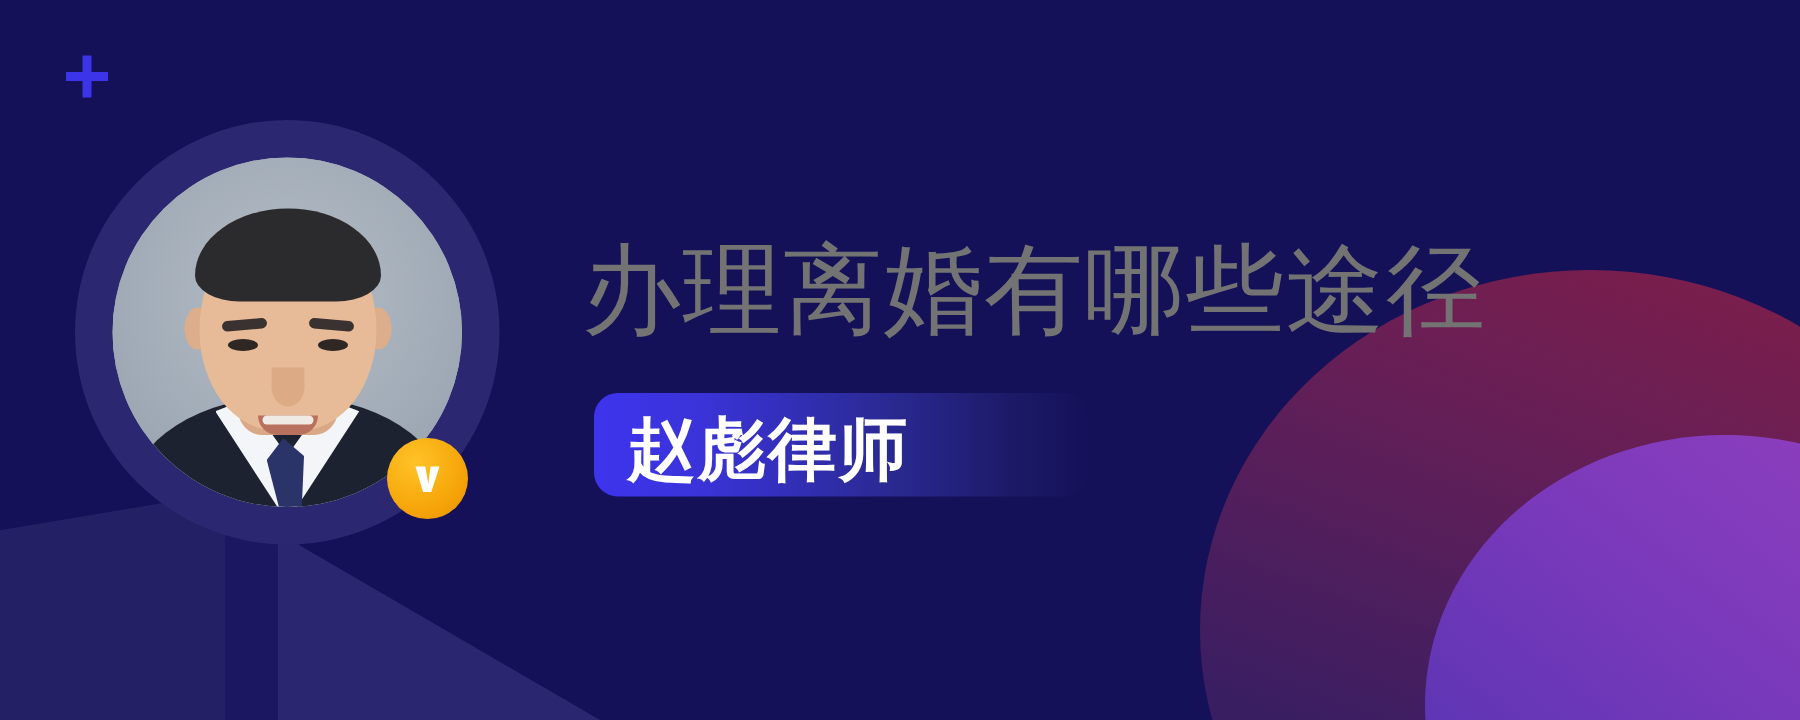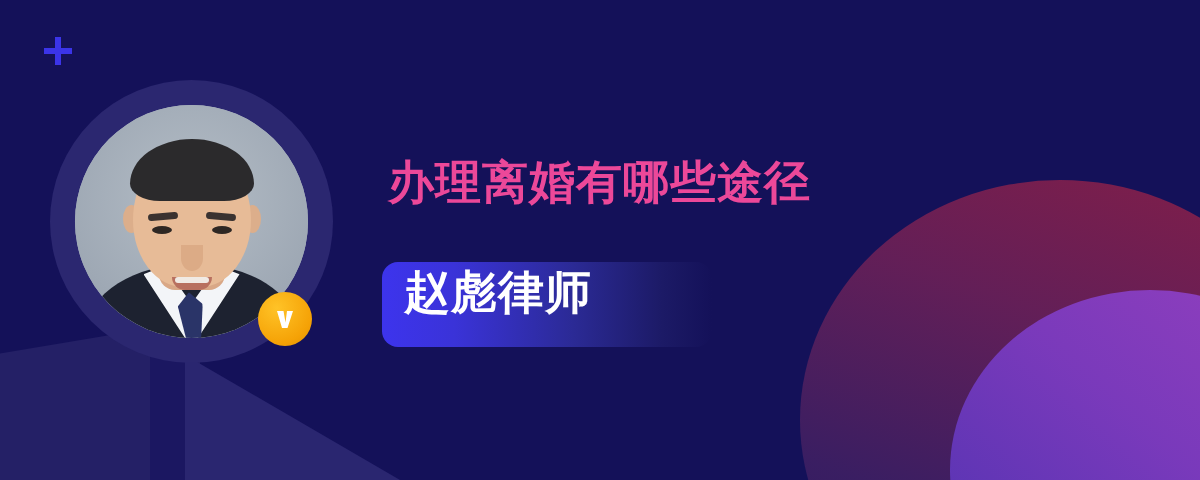--- a/index.html
+++ b/index.html
@@ -176,37 +176,37 @@
     justify-content: center;
   }
   .verified-badge svg { display: block; }
 
   
   .title {
     position: absolute;
     left: 388px;
     top: 158px;
     margin: 0;
-    font-size: 46px;
+    font-size: 66px;
     line-height: 1.08;
-    font-weight: bold;
-    color: #ec4899;
+    font-weight: normal;
+    color: #737373;
     letter-spacing: 1px;
     white-space: nowrap;
   }
   .name-badge {
     position: absolute;
-    left: 382px;
+    left: 396px;
     top: 262px;
     width: 330px;
-    height: 85px;
+    height: 69px;
     border-radius: 16px;
     background: linear-gradient(90deg, #3d34ed 0%, #3a33d8 22%, #2b2a95 58%, #1c1a66 85%, rgba(20,17,89,0) 100%);
     display: flex;
-    align-items: flex-start;
+    align-items: flex-end;
   }
   .name-text {
     margin: 0;
     padding-left: 22px;
     font-size: 46px;
     font-weight: bold;
     color: #ffffff;
     letter-spacing: 1px;
     white-space: nowrap;
   }

